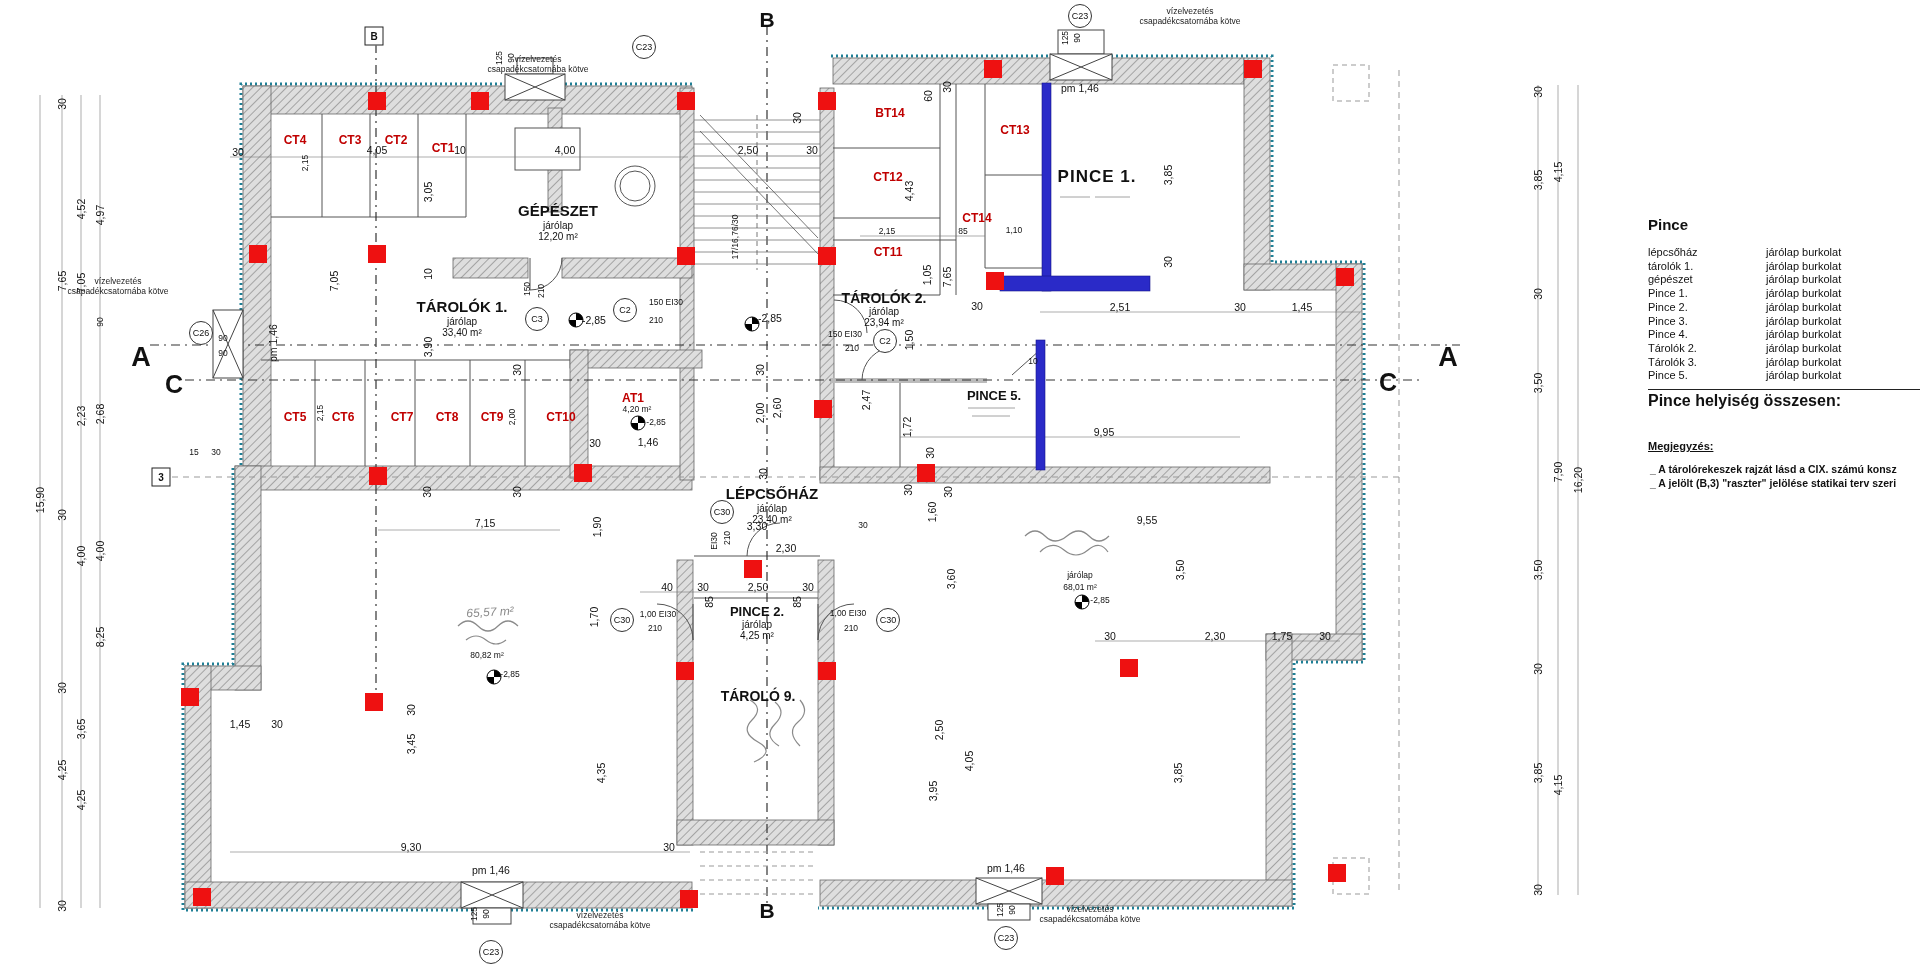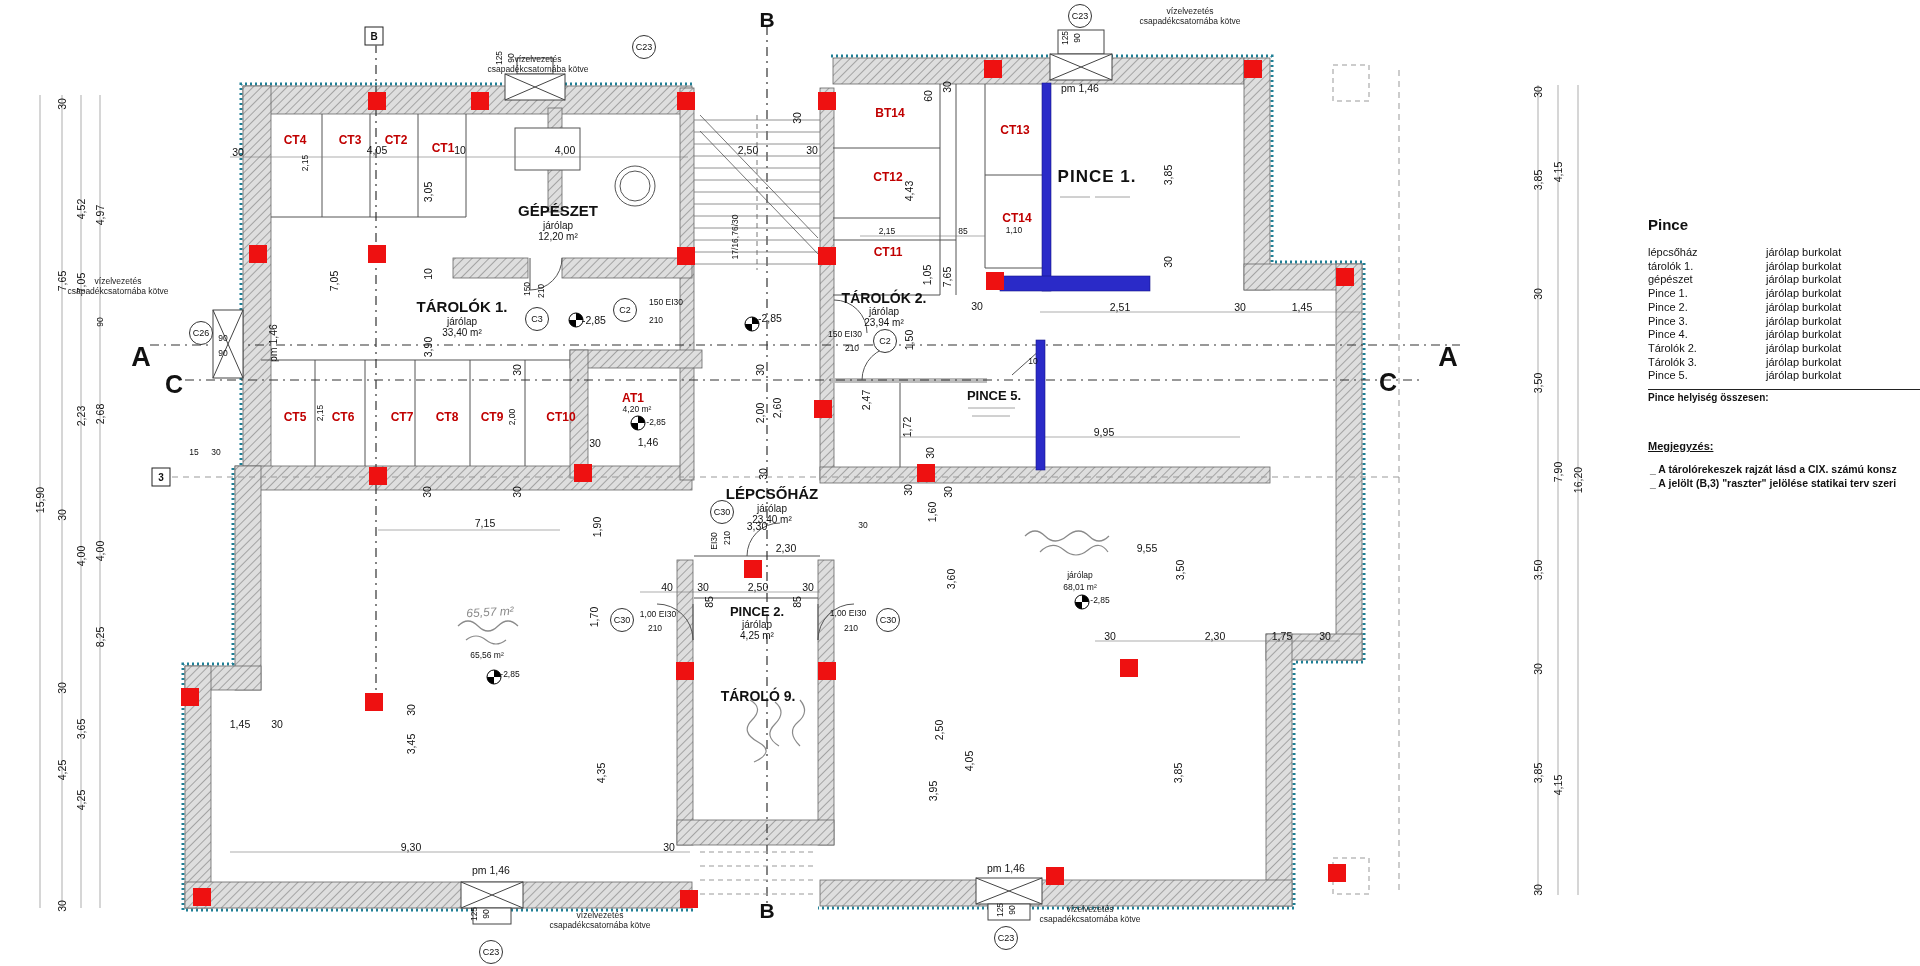--- a/index.html
+++ b/index.html
@@ -29,21 +29,21 @@
   .bletter{position:absolute;transform:translate(-50%,-50%);font-weight:bold;font-size:21px}
   .ann{position:absolute;transform:translate(-50%,-50%);font-size:8.5px;line-height:1.2;
        text-align:center;white-space:nowrap;color:#222}
   .sketch{position:absolute;transform:translate(-50%,-50%) rotate(-3deg);color:#8a8a8a;
           font-style:italic;font-size:12px;white-space:nowrap}
   
   .legend-title{position:absolute;left:1648px;top:216px;font-weight:bold;font-size:15px}
   .legend-rows{position:absolute;left:1648px;top:246px;font-size:11px;line-height:13.7px}
   .legend-row{display:grid;grid-template-columns:118px auto;white-space:nowrap}
   .legend-total{position:absolute;left:1648px;top:389px;width:272px;border-top:1.4px solid #222;
-                font-weight:bold;font-size:10px;padding-top:2px;white-space:nowrap}
+                font-weight:bold;font-size:16px;padding-top:2px;white-space:nowrap}
   .legend-notes-title{position:absolute;left:1648px;top:440px;font-weight:bold;font-size:11px;
                       text-decoration:underline}
   .legend-note{position:absolute;left:1650px;font-weight:bold;font-size:10.5px;white-space:nowrap}
 </style>
 </head>
 <body>
 
 <div id="stage">
 
 <svg id="plansvg" width="1920" height="966" viewBox="0 0 1920 966">
@@ -282,21 +282,21 @@
 <span class="red" style="left:295px;top:140px">CT4</span>
 <span class="red" style="left:295px;top:417px">CT5</span>
 <span class="red" style="left:343px;top:417px">CT6</span>
 <span class="red" style="left:402px;top:417px">CT7</span>
 <span class="red" style="left:447px;top:417px">CT8</span>
 <span class="red" style="left:492px;top:417px">CT9</span>
 <span class="red" style="left:561px;top:417px">CT10</span>
 <span class="red" style="left:888px;top:252px">CT11</span>
 <span class="red" style="left:888px;top:177px">CT12</span>
 <span class="red" style="left:1015px;top:130px">CT13</span>
-<span class="red" style="left:1017px;top:218px">CT14</span>
+<span class="red" style="left:977px;top:218px">CT14</span>
 <span class="red" style="left:890px;top:113px">BT14</span>
 <span class="red" style="left:633px;top:398px">AT1</span>
 
 <i class="d" style="left:377px;top:150px">4,05</i>
 <i class="d" style="left:238px;top:152px">30</i>
 <i class="d" style="left:460px;top:150px">10</i>
 <i class="d" style="left:565px;top:150px">4,00</i>
 <i class="d v" style="left:428px;top:192px">3,05</i>
 <i class="d v s" style="left:305px;top:163px">2,15</i>
 <i class="d v" style="left:334px;top:281px">7,05</i>
@@ -331,21 +331,21 @@
 <i class="d" style="left:977px;top:306px">30</i>
 <i class="d s" style="left:1033px;top:361px">10</i>
 <i class="d v" style="left:866px;top:400px">2,47</i>
 <i class="d v" style="left:907px;top:427px">1,72</i>
 <i class="d" style="left:1104px;top:432px">9,95</i>
 <i class="d v" style="left:930px;top:453px">30</i>
 <i class="d v" style="left:908px;top:490px">30</i>
 <i class="d v" style="left:948px;top:492px">30</i>
 <i class="d v" style="left:932px;top:512px">1,60</i>
 <i class="d s" style="left:863px;top:525px">30</i>
-<i class="d" style="left:1147px;top:548px">9,55</i>
+<i class="d" style="left:1147px;top:520px">9,55</i>
 <i class="d v" style="left:1180px;top:570px">3,50</i>
 <i class="d v" style="left:951px;top:579px">3,60</i>
 <i class="d v" style="left:939px;top:730px">2,50</i>
 <i class="d v" style="left:969px;top:761px">4,05</i>
 <i class="d v" style="left:933px;top:791px">3,95</i>
 <i class="d v" style="left:1178px;top:773px">3,85</i>
 <i class="d" style="left:1110px;top:636px">30</i>
 <i class="d" style="left:1215px;top:636px">2,30</i>
 <i class="d" style="left:1282px;top:636px">1,75</i>
 <i class="d" style="left:1325px;top:636px">30</i>
@@ -425,21 +425,21 @@
 <i class="d v" style="left:1538px;top:294px">30</i>
 <i class="d v" style="left:1538px;top:383px">3,50</i>
 <i class="d v" style="left:1538px;top:570px">3,50</i>
 <i class="d v" style="left:1538px;top:669px">30</i>
 <i class="d v" style="left:1538px;top:773px">3,85</i>
 <i class="d v" style="left:1538px;top:890px">30</i>
 <i class="d v" style="left:1558px;top:172px">4,15</i>
 <i class="d v" style="left:1558px;top:472px">7,90</i>
 <i class="d v" style="left:1558px;top:785px">4,15</i>
 <i class="d v" style="left:1578px;top:480px">16,20</i>
-<i class="d s" style="left:487px;top:655px">65,56 m²</i>
+<i class="d s" style="left:487px;top:655px">80,82 m²</i>
 <i class="d s" style="left:510px;top:674px">-2,85</i>
 <i class="d s" style="left:1080px;top:575px">járólap</i>
 <i class="d s" style="left:1080px;top:587px">68,01 m²</i>
 <i class="d s" style="left:1100px;top:600px">-2,85</i>
 
 <div class="ann" style="left:538px;top:64px">
   <div>vízelvezetés</div>
   <div>csapadékcsatornába kötve</div>
 </div>
 <div class="ann" style="left:1190px;top:16px">

